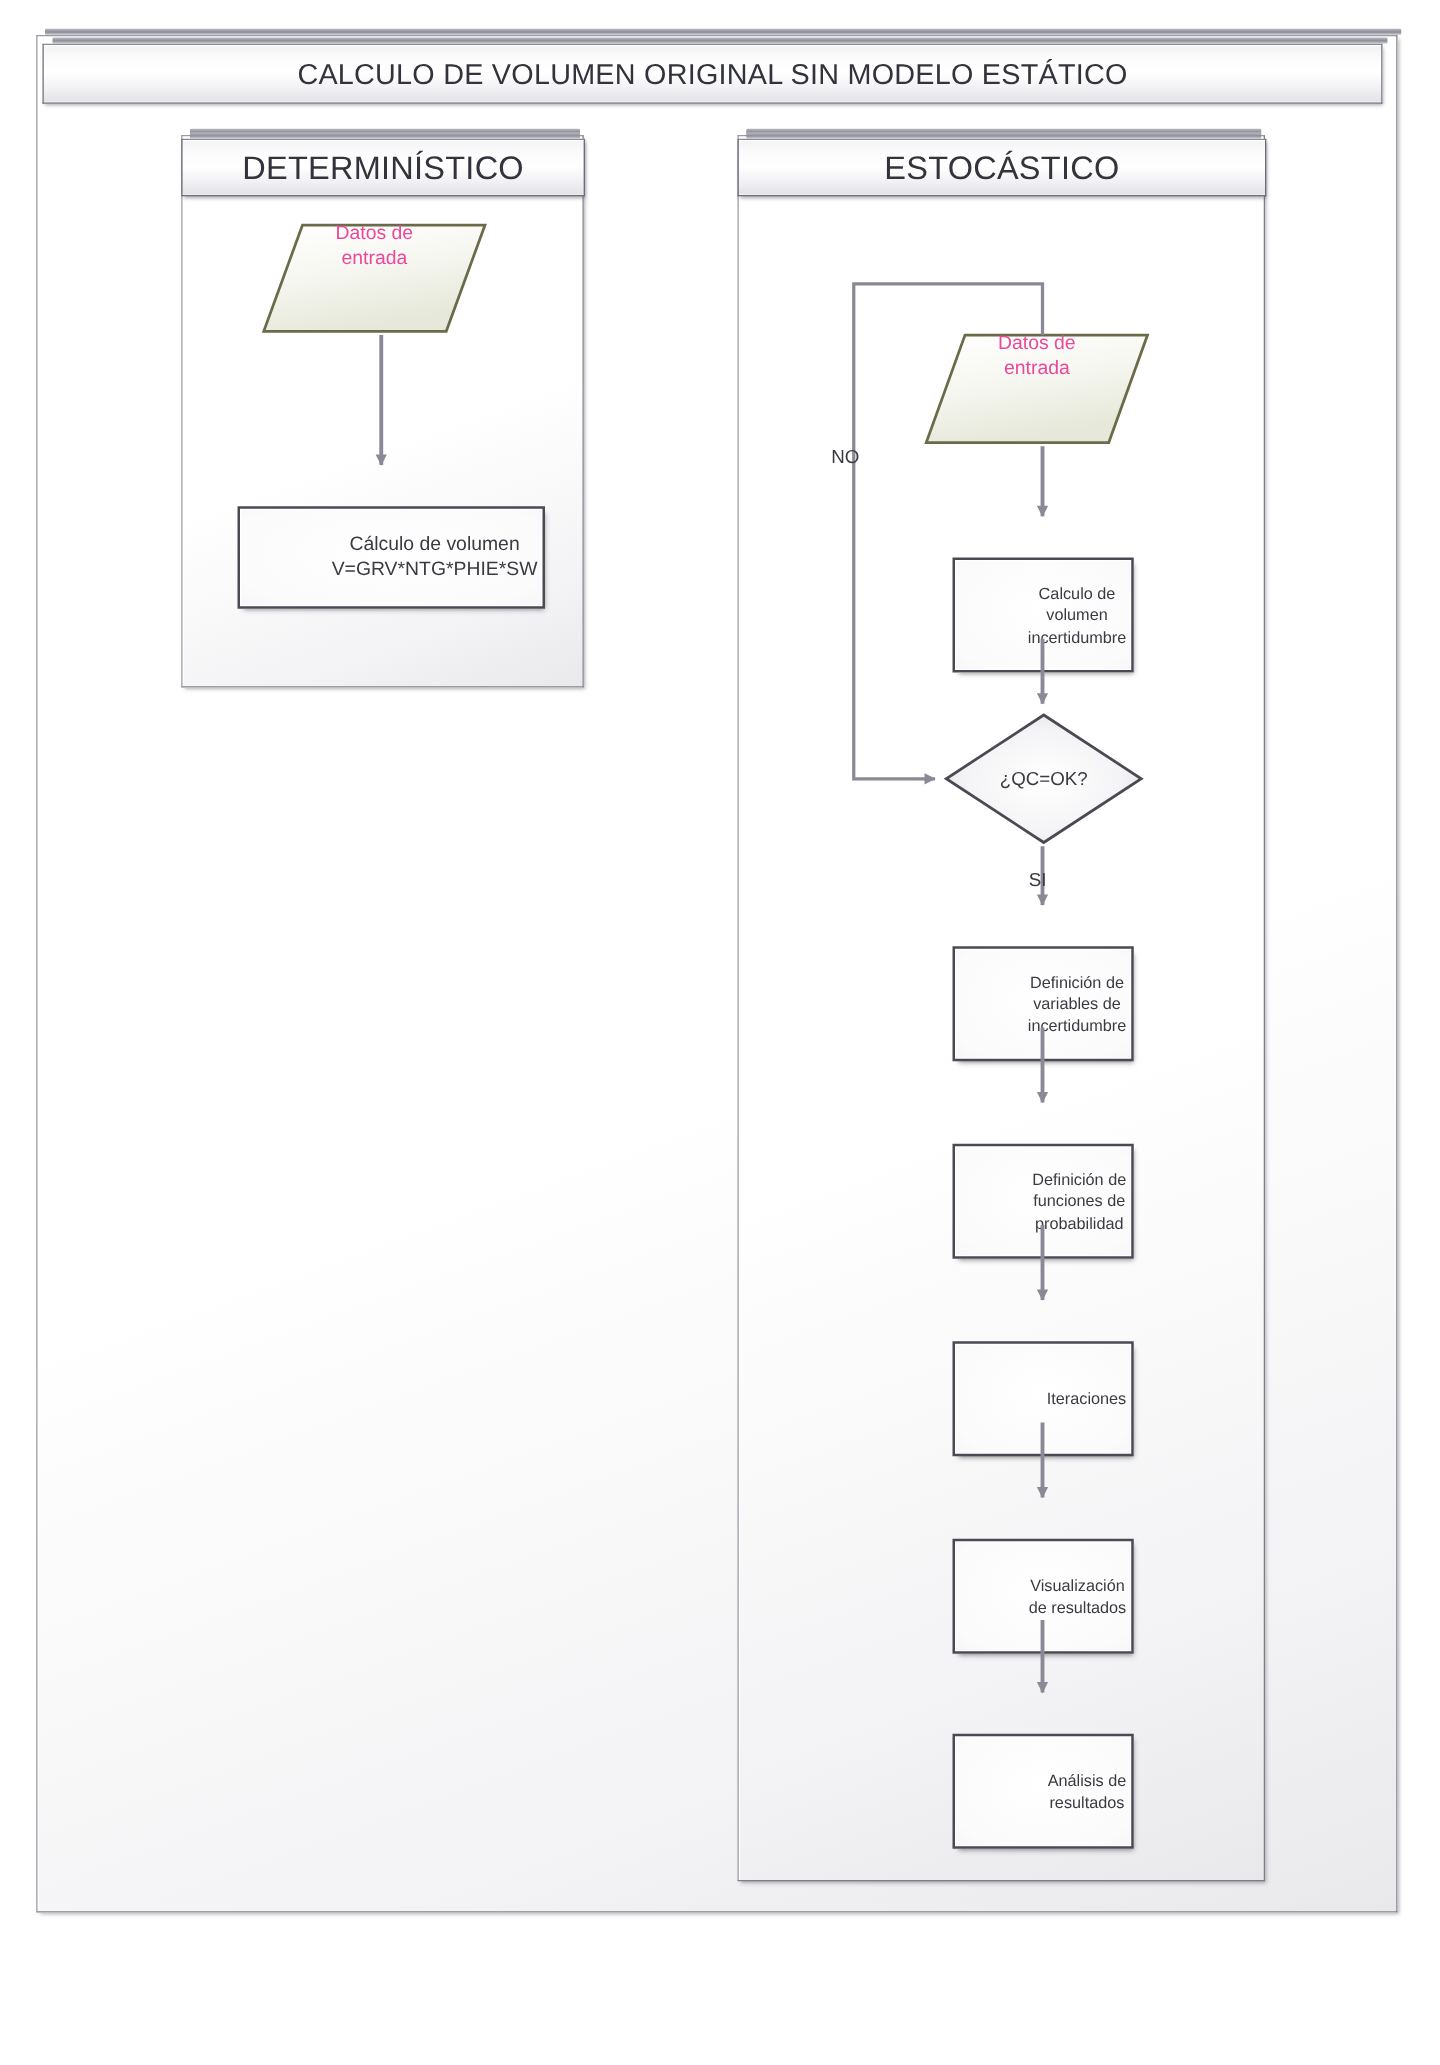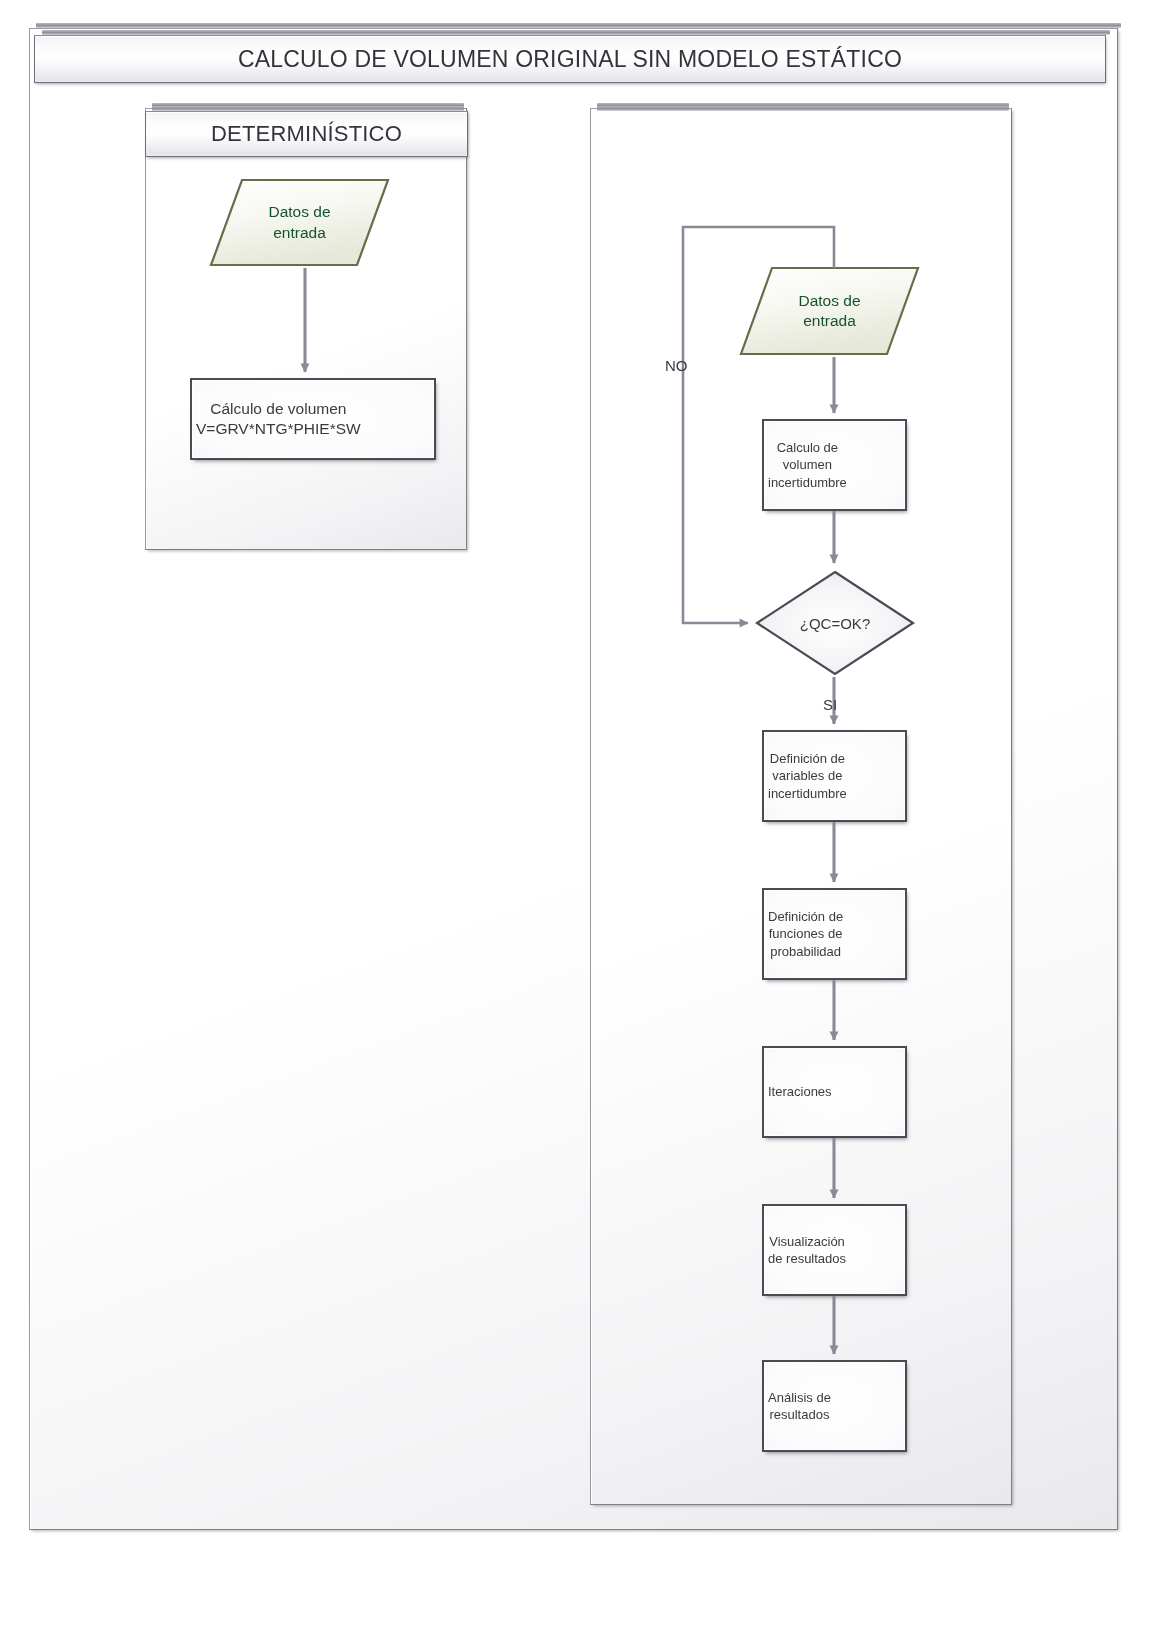--- a/index.html
+++ b/index.html
@@ -38,37 +38,38 @@
       inset 0 -1px 0 #ededf1,
       1px 2px 3px -1px rgba(60,60,70,.45);
     letter-spacing:.2px;
     color:#33333c;
     white-space:nowrap;
   }
 
   
   .proc{
     position:absolute;
-    display:flex;align-items:center;justify-content:flex-start;text-align:center;
+    display:flex;align-items:center;justify-content:flex-end;text-align:center;
     background:
       radial-gradient(120% 140% at 50% 46%,#ffffff 0%,#fbfbfc 45%,#eeeef1 78%,#e1e1e6 100%);
     border:2px solid #4a4a55;
     box-shadow:
       inset 0 0 0 1px #ffffff,
       2px 3px 4px -2px rgba(50,50,60,.55);
     color:#3a3a42;
     line-height:1.32;
     padding:2px 4px;
     box-sizing:border-box;
+    margin-top:27px;
   }
 
   .data-shape{
     position:absolute;
-    display:flex;align-items:center;justify-content:center;text-align:center;
-    color:#14532d;
+    display:flex;justify-content:center;text-align:center;
+    color:#ec4899;
     line-height:1.32;
     box-sizing:border-box;
   }
   .data-shape svg{position:absolute;left:0;top:0;width:100%;height:100%;}
   .data-shape span{position:relative;z-index:2;}
 
   .decision{
     position:absolute;
     display:flex;align-items:center;justify-content:center;text-align:center;
     color:#3a3a42;box-sizing:border-box;
@@ -81,21 +82,21 @@
 
   .edge-label{
     position:absolute;
     color:#3a3a42;
     background:transparent;
     white-space:nowrap;
     margin-top:12px;
   }
 
   .t-title{font-size:23px;}
-  .t-head{font-size:22px;text-align:right;}
+  .t-head{font-size:26px;text-align:right;}
   .t-node{font-size:15.5px;}
   .t-node-sm{font-size:13px;}
   .t-data{font-size:15.5px;}
   .t-dec{font-size:15px;}
   .t-edge{font-size:15px;}
 </style>
 </head>
 <body>
 
 <div class="canvas">
@@ -133,20 +134,21 @@
     <span>
       <span>Cálculo de volumen</span><br>
       <span>V=GRV*NTG*PHIE*SW</span>
     </span>
   </div>
 
   <div class="panel-shadowtop" style="left:597px;top:103px;width:412px;"></div>
   <div class="panel" style="left:590px;top:108px;width:420px;height:1395px;"></div>
 
   <div class="panel-shadowtop" style="left:597px;top:106px;width:412px;"></div>
+  <div class="bar t-head" style="left:590px;top:111px;width:421px;height:44px;">ESTOCÁSTICO</div>
 
   <div class="data-shape t-data" style="left:738px;top:265px;width:183px;height:92px;">
     <svg viewBox="0 0 183 92" preserveAspectRatio="none">
       <defs>
         <linearGradient id="dgrad2" x1="0" y1="0" x2="0.35" y2="1">
           <stop offset="0%" stop-color="#ffffff"></stop>
           <stop offset="45%" stop-color="#f7f8f2"></stop>
           <stop offset="100%" stop-color="#e6e8d9"></stop>
         </linearGradient>
       </defs>

